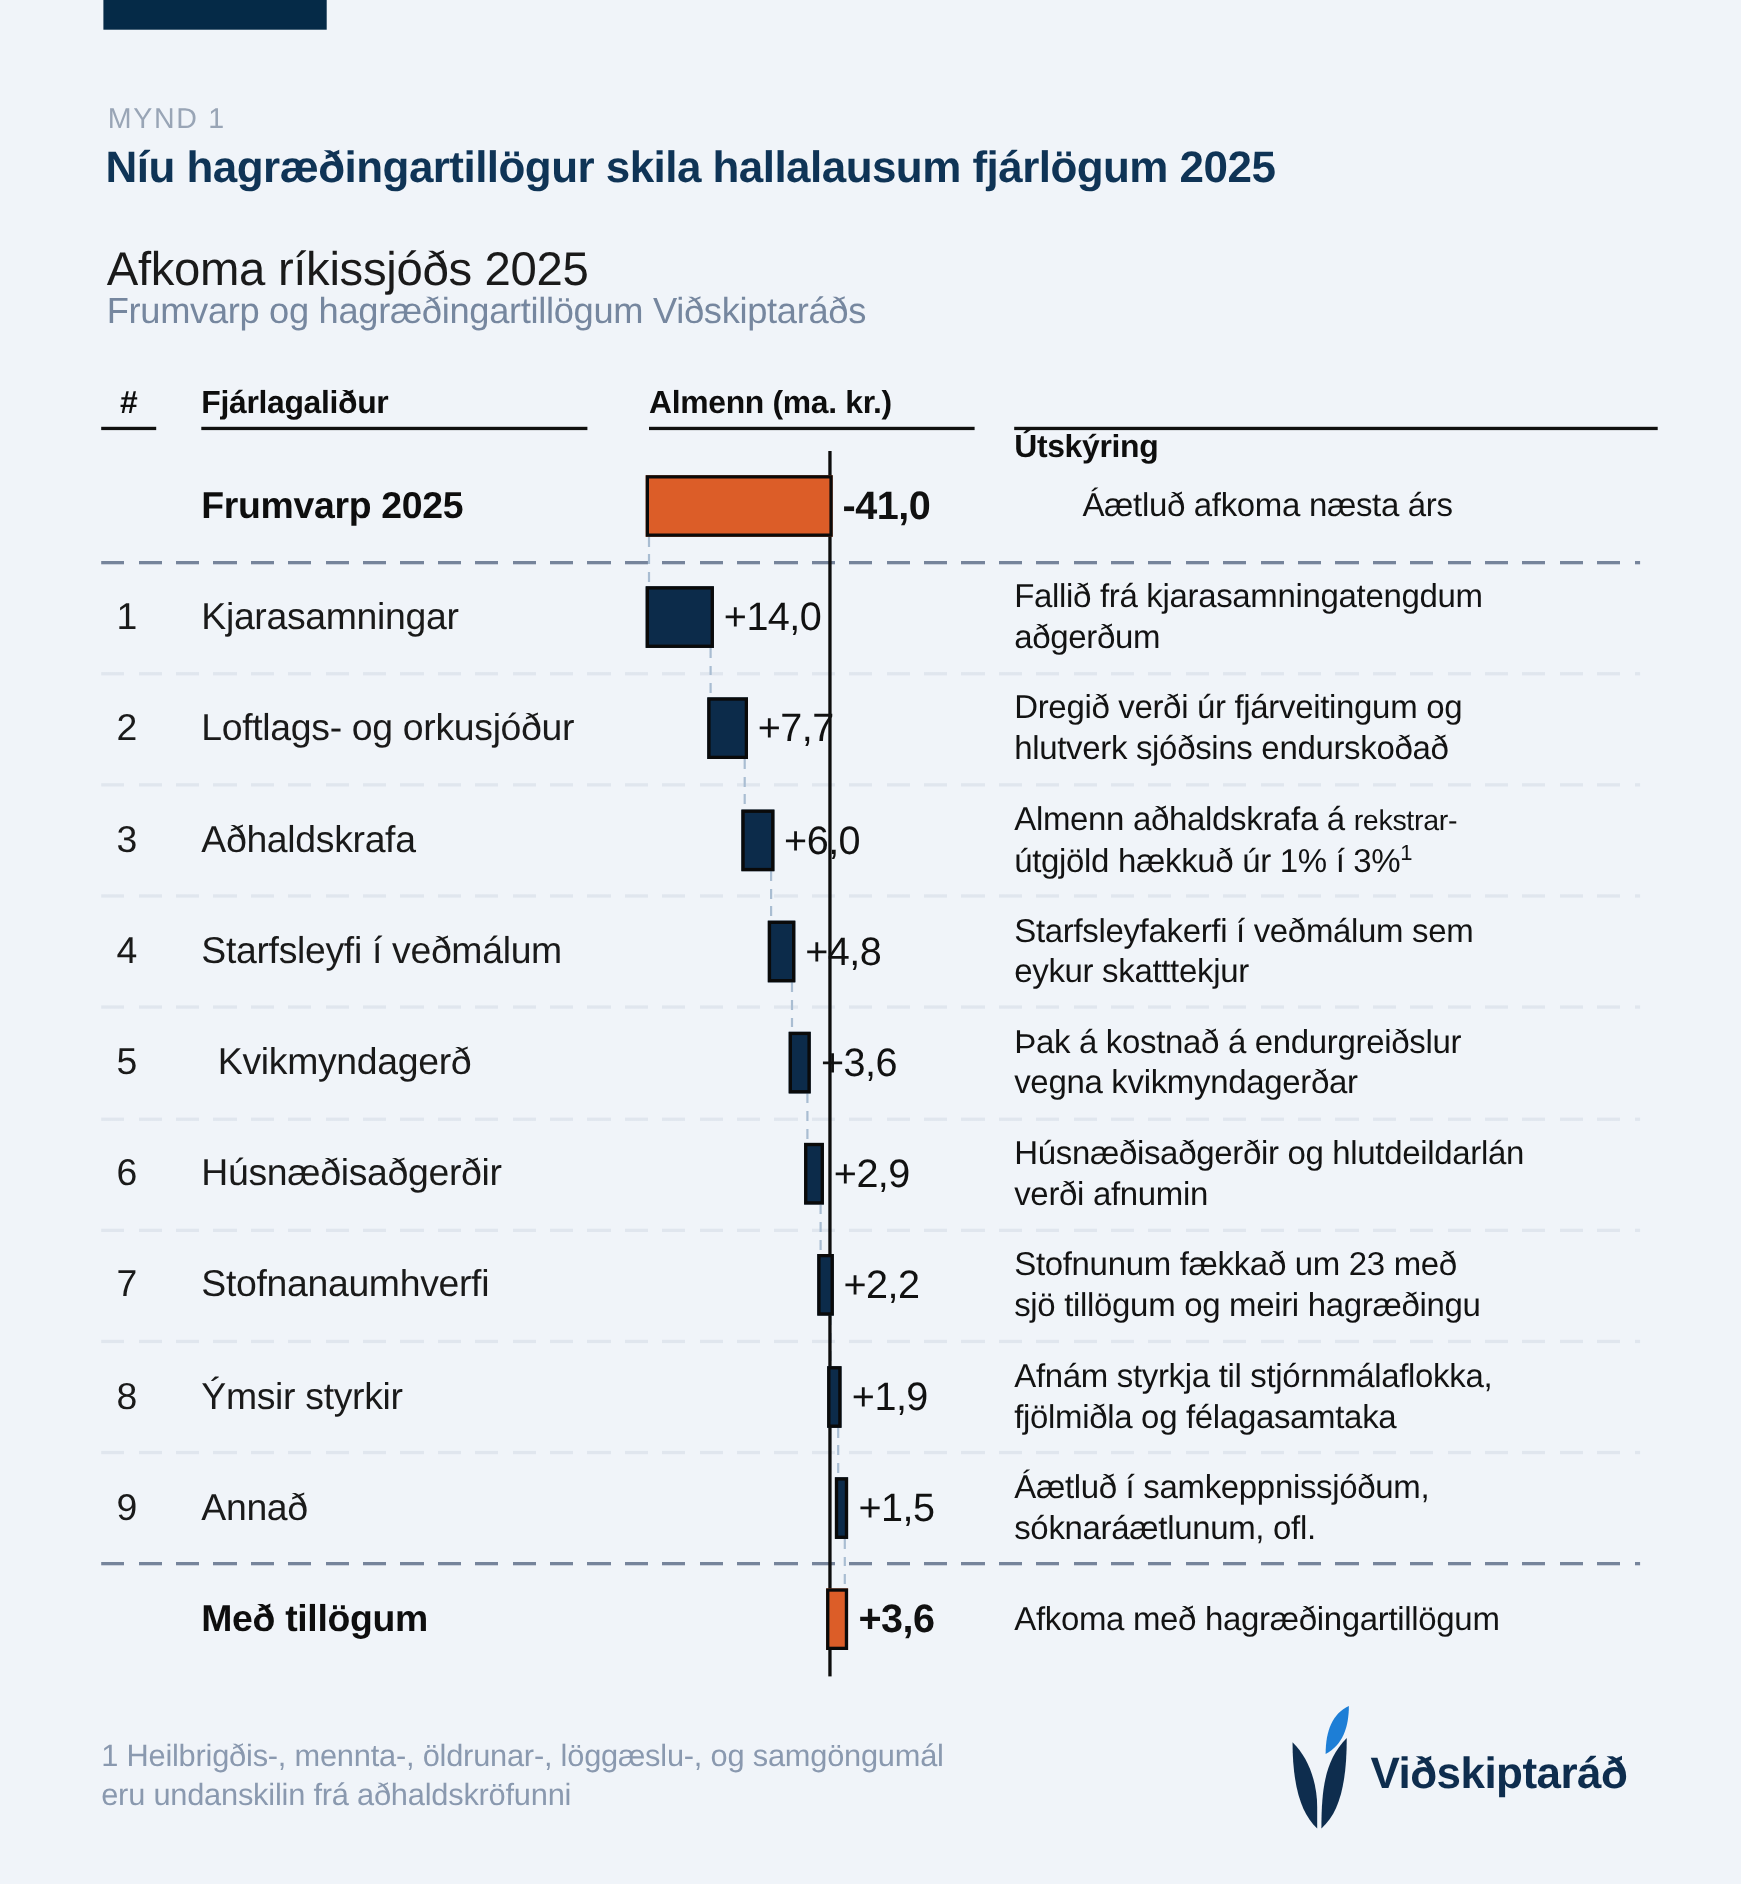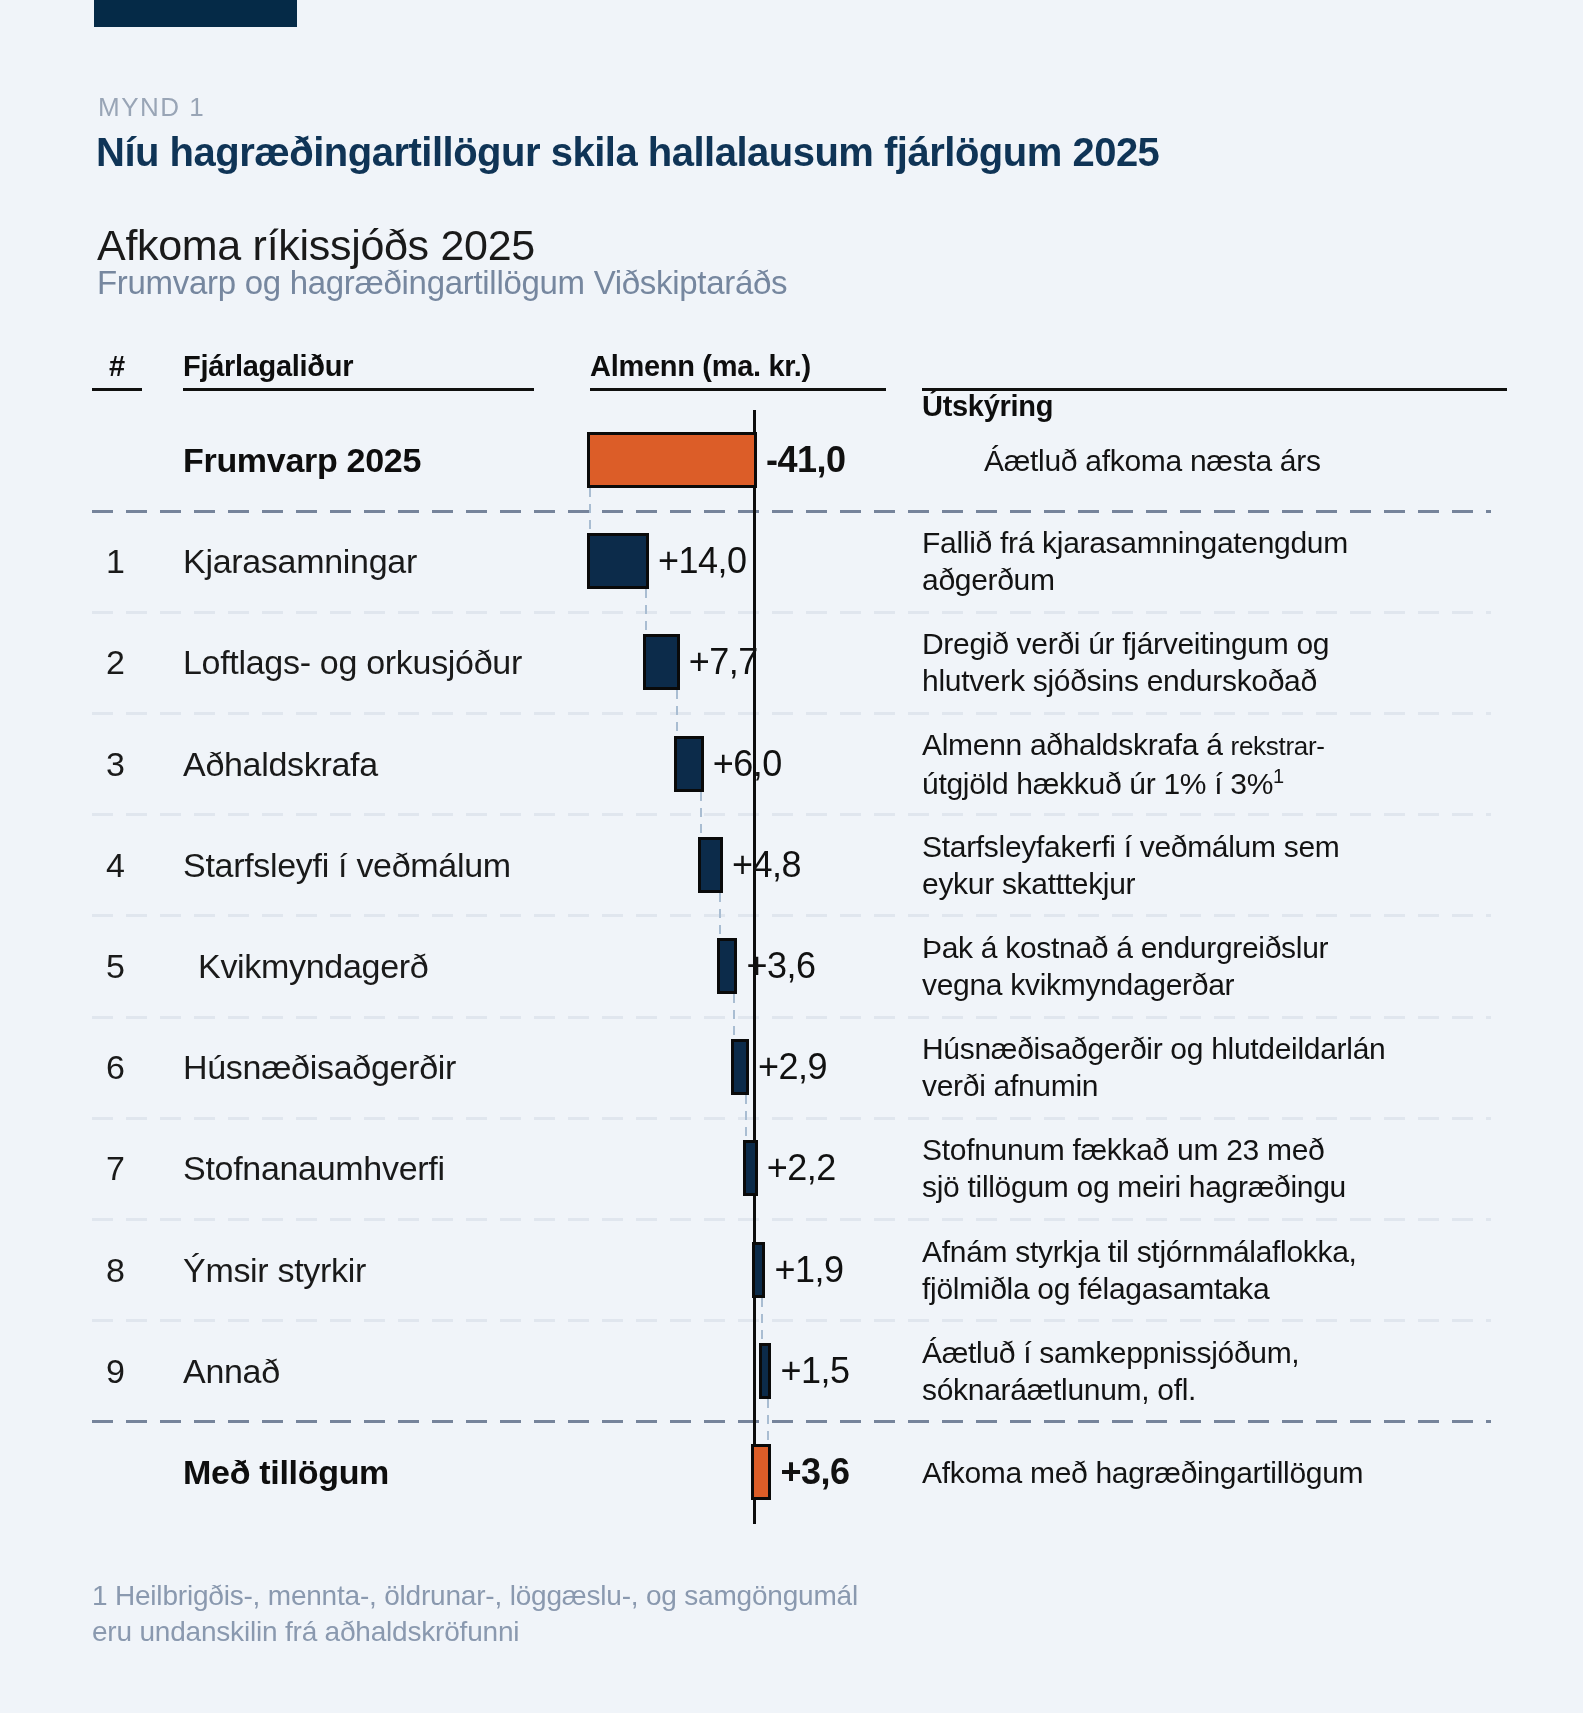--- a/index.html
+++ b/index.html
@@ -145,14 +145,22 @@
       <div class="abs connector" style="left: 733.4px; top: 994px; height: 99.2px;"></div>
       <div class="abs connector" style="left: 745px; top: 1095.2px; height: 99.2px;"></div>
       <div class="abs connector" style="left: 753.8px; top: 1196.4px; height: 99.2px;"></div>
       <div class="abs connector" style="left: 761.4px; top: 1297.6px; height: 99.2px;"></div>
       <div class="abs connector" style="left: 767.4px; top: 1398.8px; height: 99.2px;"></div>
     </div>
 
   <div class="abs footnote">1 Heilbrigðis-, mennta-, öldrunar-, löggæslu-, og samgöngumál
 eru undanskilin frá aðhaldskröfunni</div>
 
+  <div class="abs logo">
+    <svg width="64" height="116" viewBox="0 0 100 120" preserveAspectRatio="none">
+      <path d="M46,115 C24,102 11,76 11,34 C33,48 46,71 46,95 Z" fill="#0E2D4E"></path>
+      <path d="M52,115 C52,76 58,50 88,30 C88,72 78,100 52,115 Z" fill="#0E2D4E"></path>
+      <path d="M58,45 C58,23 68,7 91,0 C91,20 82,37 58,45 Z" fill="#1D7ED6"></path>
+    </svg>
+    <div class="logo-text">Viðskiptaráð</div>
+  </div>
 
 </div>
 
 </body></html>

